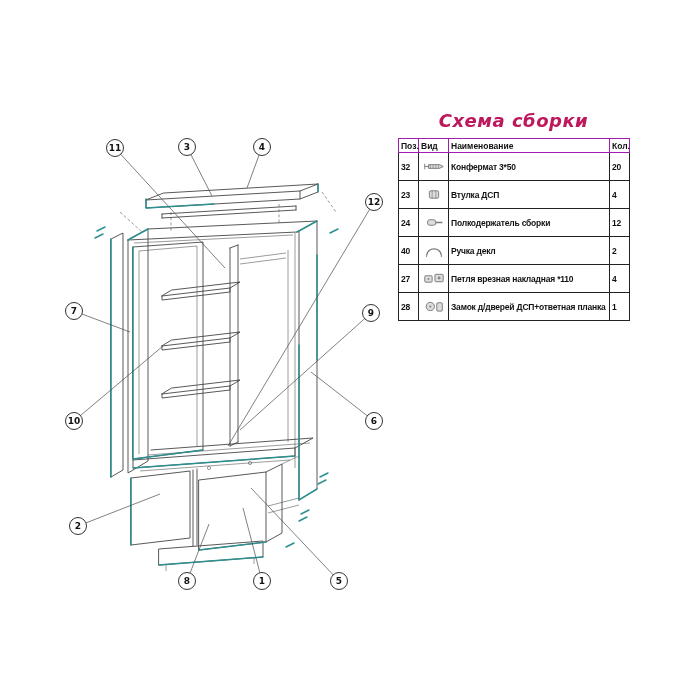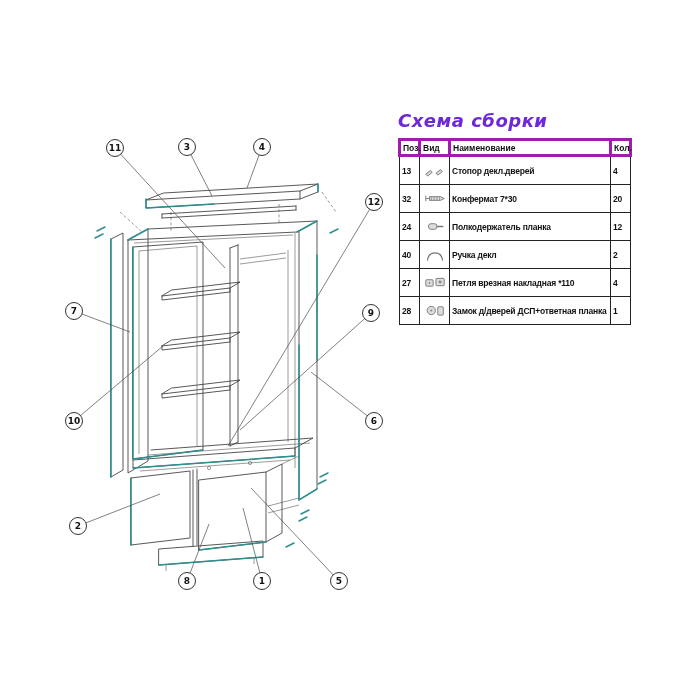--- a/index.html
+++ b/index.html
@@ -12,23 +12,23 @@
   .lnf { stroke:#4a4a4a; stroke-width:.55; fill:none; }
   .teal{ stroke:#2e8f8f; stroke-width:1.5; fill:none; stroke-linecap:round; }
   .dash{ stroke:#555; stroke-width:.6; stroke-dasharray:3 2.2; fill:none; }
   .ldr { stroke:#4a4a4a; stroke-width:.7; fill:none; }
   .co  { fill:#fff; stroke:#333; stroke-width:1; }
   .cot { font:700 9px "DejaVu Sans", sans-serif; fill:#111; text-anchor:middle; }
 
   
   .panel { position:absolute; left:398px; top:110px; width:231px; color:#111; }
   .title { font:italic 600 18px "DejaVu Sans", sans-serif; letter-spacing:.5px;
-           margin:0 0 7px 0; color:#6d28d9; }
+           text-align:center; margin:0 0 7px 0; color:#be185d; }
   table.parts { border-collapse:collapse; width:231px; table-layout:fixed; }
-  .parts th { font-size:8.5px; font-weight:700; border:3px solid #a21caf;
+  .parts th { font-size:8.5px; font-weight:700; border:1px solid #a21caf;
               padding:1px 2px; text-align:left; height:11px; }
   .parts td { font-size:8.5px; font-weight:700; border:1px solid #222;
               padding:1px 2px; height:25px; vertical-align:middle; letter-spacing:-.2px; }
   .c-pos  { text-align:left; }
   .c-view { text-align:center; }
   .c-qty  { text-align:left; }
   .part-icon { width:24px; height:15px; display:inline-block; vertical-align:middle; }
 </style>
 </head>
 <body>
@@ -184,41 +184,41 @@
       <thead>
         <tr>
           <th>Поз.</th>
           <th>Вид</th>
           <th>Наименование</th>
           <th>Кол.</th>
         </tr>
       </thead>
       <tbody>
           <tr>
-            <td class="c-pos">13</td>
-            <td class="c-view"><svg class="part-icon" viewBox="0 0 26 16">
-                <use href="#sym-door-stopper-icon"></use>
-              </svg></td>
-            <td class="c-name">Стопор декл.дверей</td>
+            <td class="c-pos">32</td>
+            <td class="c-view"><svg class="part-icon" viewBox="0 0 26 16">
+                <use href="#sym-confirmat-screw-icon"></use>
+              </svg></td>
+            <td class="c-name">Конфермат 3*50</td>
+            <td class="c-qty">20</td>
+          </tr>
+          <tr>
+            <td class="c-pos">23</td>
+            <td class="c-view"><svg class="part-icon" viewBox="0 0 26 16">
+                <use href="#sym-bushing-icon"></use>
+              </svg></td>
+            <td class="c-name">Втулка ДСП</td>
             <td class="c-qty">4</td>
           </tr>
           <tr>
-            <td class="c-pos">32</td>
-            <td class="c-view"><svg class="part-icon" viewBox="0 0 26 16">
-                <use href="#sym-confirmat-screw-icon"></use>
-              </svg></td>
-            <td class="c-name">Конфермат 7*30</td>
-            <td class="c-qty">20</td>
-          </tr>
-          <tr>
             <td class="c-pos">24</td>
             <td class="c-view"><svg class="part-icon" viewBox="0 0 26 16">
                 <use href="#sym-shelf-support-icon"></use>
               </svg></td>
-            <td class="c-name">Полкодержатель планка</td>
+            <td class="c-name">Полкодержатель сборки</td>
             <td class="c-qty">12</td>
           </tr>
           <tr>
             <td class="c-pos">40</td>
             <td class="c-view"><svg class="part-icon" viewBox="0 0 26 16">
                 <use href="#sym-arc-handle-icon"></use>
               </svg></td>
             <td class="c-name">Ручка декл</td>
             <td class="c-qty">2</td>
           </tr>

